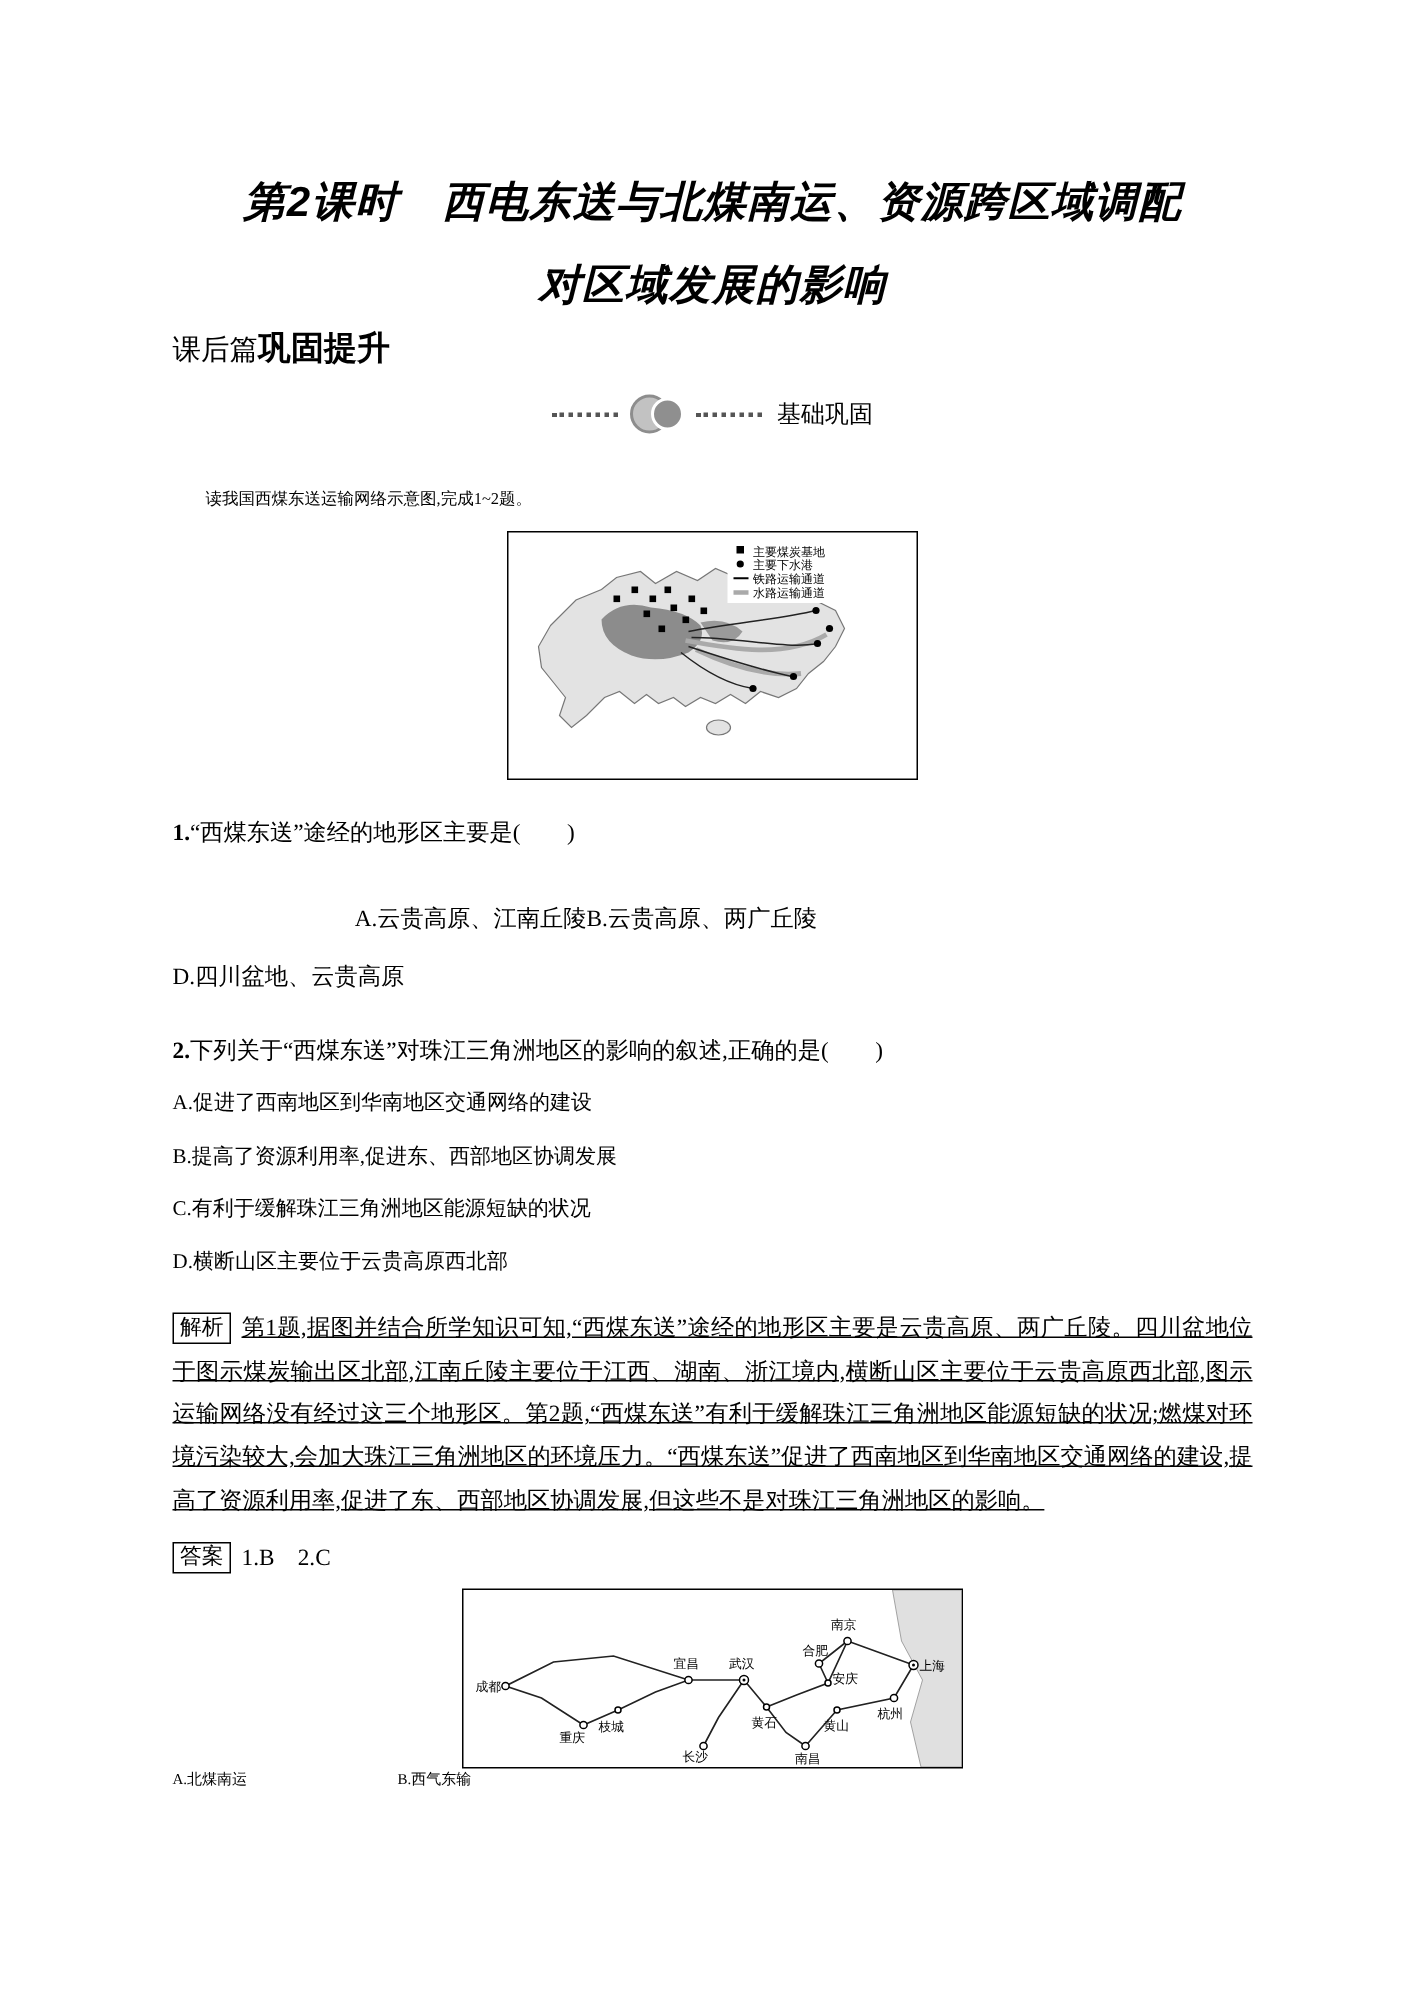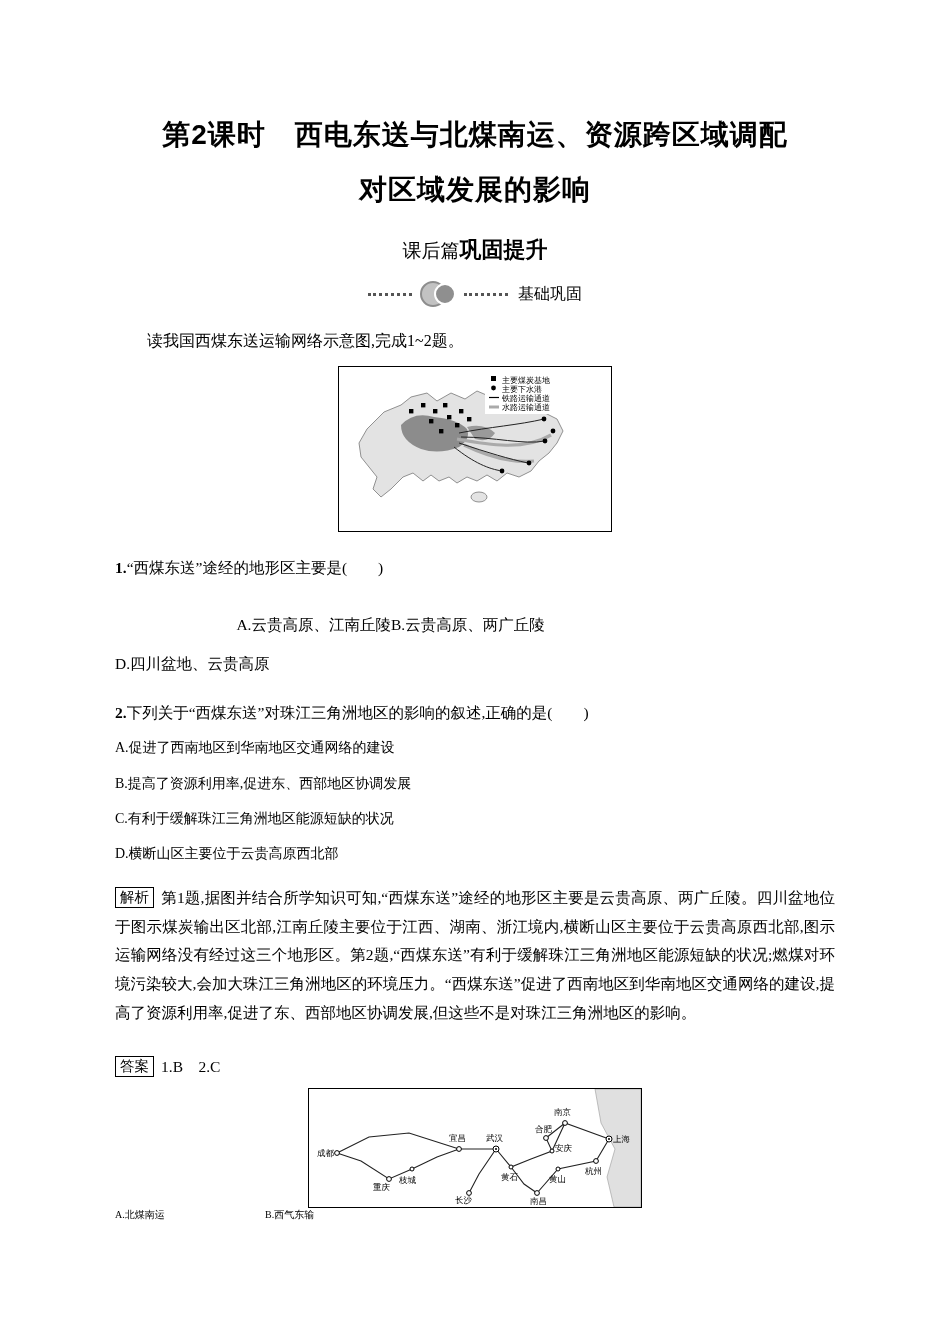--- a/index.html
+++ b/index.html
@@ -14,24 +14,24 @@
     padding:108px 115px 40px 115px;
     overflow:hidden;
   }
   .title {
     font-family:"Liberation Sans", sans-serif;
     font-weight:700;
     font-size:28px;
     text-align:center;
     line-height:1.95;
     letter-spacing:1px;
+    font-style:italic;
   }
   .section-heading {
-    text-align:center;
-    margin-top:18px;
+    text-align:left;
     font-family:Liberation Mono, monospace;
   }
   .sec-prefix { font-size:19px; font-weight:400; }
   .sec-name   { font-size:22px; font-weight:700; }
   .divider {
     margin-top:16px;
     display:flex;
     align-items:center;
     justify-content:center;
     gap:8px;
@@ -52,22 +52,22 @@
     background:#8f8f8f; border:2px solid #fff;
     display:inline-block;
     margin-left:-12px;
   }
   .subsection-label {
     font-family:"Liberation Sans", sans-serif;
     font-size:16px;
     margin-left:2px;
   }
   .intro {
-    margin-top:20px;
-    font-size:16px;
+    margin-top:35px;
+    font-size:11px;
     text-indent:2em;
     line-height:1.8;
   }
   .figure-box {
     border:1px solid #000;
     background:#fff;
     margin:10px auto 0 auto;
   }
   .map1 { width:274px; height:166px; }
   .map2 { width:334px; height:120px; }
@@ -76,32 +76,33 @@
   .opt-row { display:flex; font-size:15.5px; line-height:1.75; }
   .opt-row.first { margin-top:30px;text-align:right; }
   .opt-row + .opt-row { margin-top:12px; }
   .opt-row .col1 { width:276px; }
   .opt-line { font-size:14px; line-height:1.95; margin-top:8px; }
   .analysis {
     margin-top:16px;
     font-size:15.5px;
     line-height:1.86;
     text-align:justify;
+    text-decoration:underline;
   }
   .boxlabel {
     display:inline-block;
     border:1px solid #000;
     font-family:"Liberation Sans", sans-serif;
     font-size:14.5px;
     line-height:1.35;
     padding:0 4px;
     margin-right:7px;
     vertical-align:1px;
   }
-  .answer { margin-top:28px; font-size:15.5px; }
+  .answer { margin-top:12px; font-size:15.5px; }
   .q3-opts { display:flex; font-size:10px; }
   .q3-opts .col1 { width:150px; }
   svg text {
     font-family:"Liberation Sans", sans-serif;
   }
 </style>
 </head>
 <body>
 
 <div class="page">

